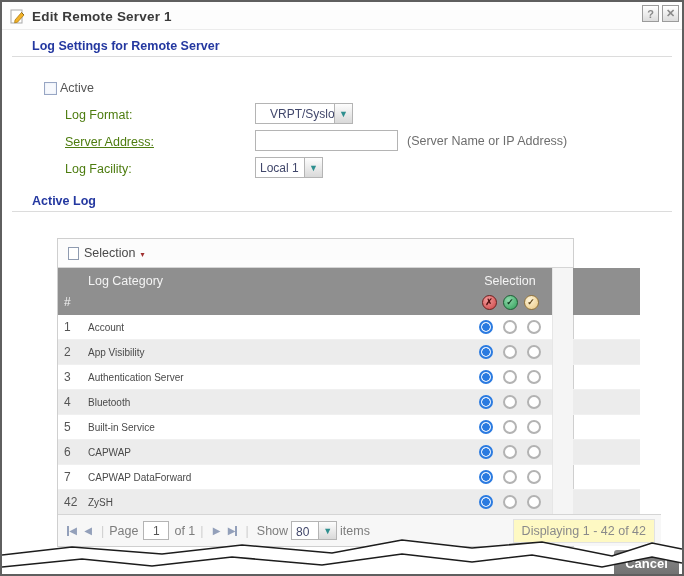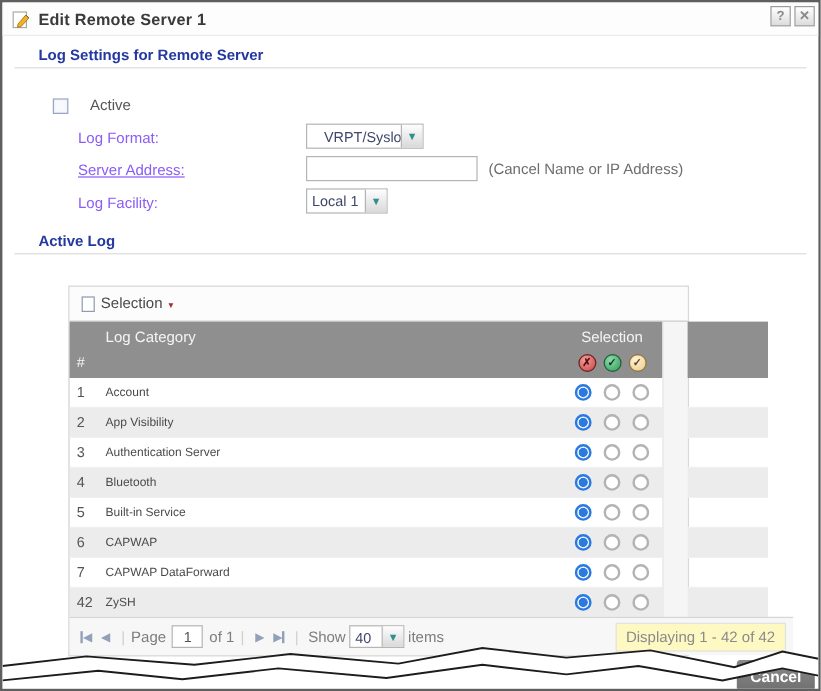--- a/index.html
+++ b/index.html
@@ -23,25 +23,25 @@
     font-size:11px; font-weight:bold; display:flex; align-items:center; justify-content:center;
     cursor:pointer; }
 
   
   .sec-title { position:absolute; left:30px; font-size:12.5px; font-weight:bold; color:#2438a0; }
   .sec1 { top:37px; } .sec2 { top:192px; }
   .divider { position:absolute; left:10px; right:10px; height:0; border-top:1px solid #dcdcdc; }
   .div1 { top:54px; } .div2 { top:209px; }
 
   
-  .chk-row { position:absolute; left:42px; top:79px; display:flex; align-items:center; gap:18px; }
+  .chk-row { position:absolute; left:42px; top:79px; display:flex; align-items:center; gap:3px; }
   .checkbox { width:13px; height:13px; border:1px solid #98a6c4; background:#f7f9fd;
     box-shadow:inset 0 0 2px #dfe6f2; }
   .form-label { font-size:12.5px; color:#555; }
-  .lbl { position:absolute; left:63px; font-size:12.5px; color:#8b5cf6; }
+  .lbl { position:absolute; left:63px; font-size:12.5px; color:#4d7c0f; }
   .lbl-format { top:106px; } .lbl-addr { top:133px;text-decoration:underline; } .lbl-fac { top:160px; }
 
   .dropdown { position:absolute; height:21px; display:flex; border:1px solid #b4b4b4;
     background:#fff; cursor:pointer; }
   .dd-format { left:253px; top:101px; width:98px;padding-left:10px; }
   .dd-fac    { left:253px; top:155px; width:68px; }
   .dd-show   { position:relative; width:46px; height:19px; display:flex;
     border:1px solid #b4b4b4; background:#fff; cursor:pointer; }
   .dd-text { flex:1; font-size:12px; color:#41476b; padding:3px 1px 0 4px;
     white-space:nowrap; overflow:hidden; }
@@ -147,21 +147,21 @@
   </div>
 
   <div class="lbl lbl-format">Log Format:</div>
   <div class="dropdown dd-format">
     <span class="dd-text">VRPT/Syslog</span>
     <span class="dd-btn">▼</span>
   </div>
 
   <div class="lbl lbl-addr">Server Address:</div>
   <input class="txt-input" type="text" value="" style="">
-  <div class="addr-hint">(Cancel Name or IP Address)</div>
+  <div class="addr-hint">(Server Name or IP Address)</div>
 
   <div class="lbl lbl-fac">Log Facility:</div>
   <div class="dropdown dd-fac">
     <span class="dd-text">Local 1</span>
     <span class="dd-btn">▼</span>
   </div>
 
   <div class="sec-title sec2">Active Log</div>
   <div class="divider div2"></div>
 
@@ -284,21 +284,21 @@
       <span class="pg-sep">|</span>
       <span>Page</span>
       <input class="page-input" value="1" style="">
       <span>of 1</span>
       <span class="pg-sep">|</span>
       <span class="pg-ico">▶</span>
       <span class="pg-ico">▶<span class="pg-bar"></span></span>
       <span class="pg-sep">|</span>
       <span class="pg-gap">Show</span>
       <span class="dd-show">
-        <span class="dd-text">40</span>
+        <span class="dd-text">80</span>
         <span class="dd-btn">▼</span>
       </span>
       <span class="pg-gap">items</span>
       <span class="pg-status">Displaying 1 - 42 of 42</span>
     </div>
   </div>
 
   <button class="btn btn-cancel">Cancel</button>
 
   <svg class="tear" viewBox="0 0 680 45" preserveAspectRatio="none">

